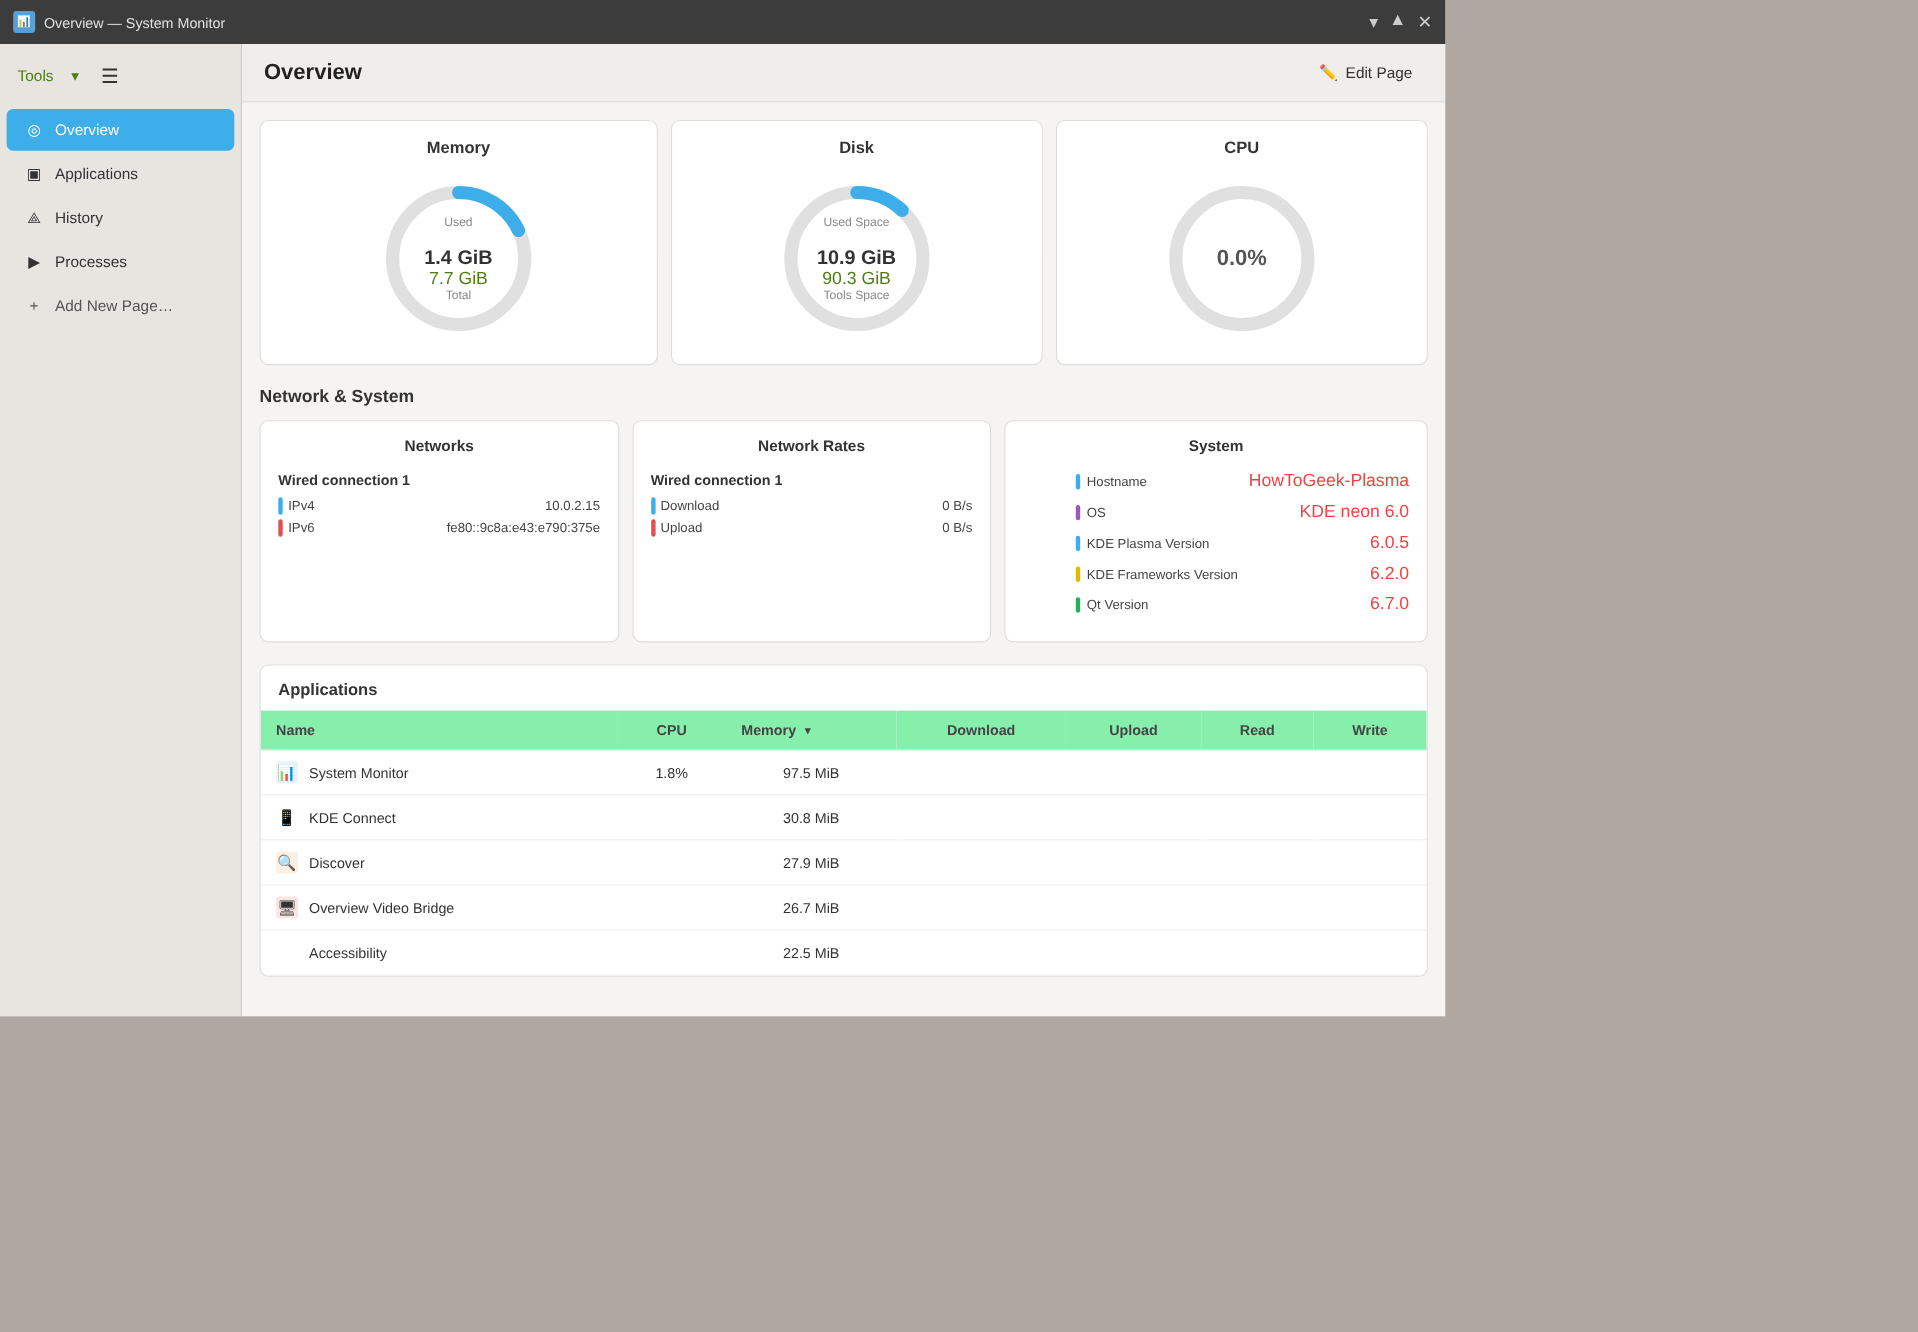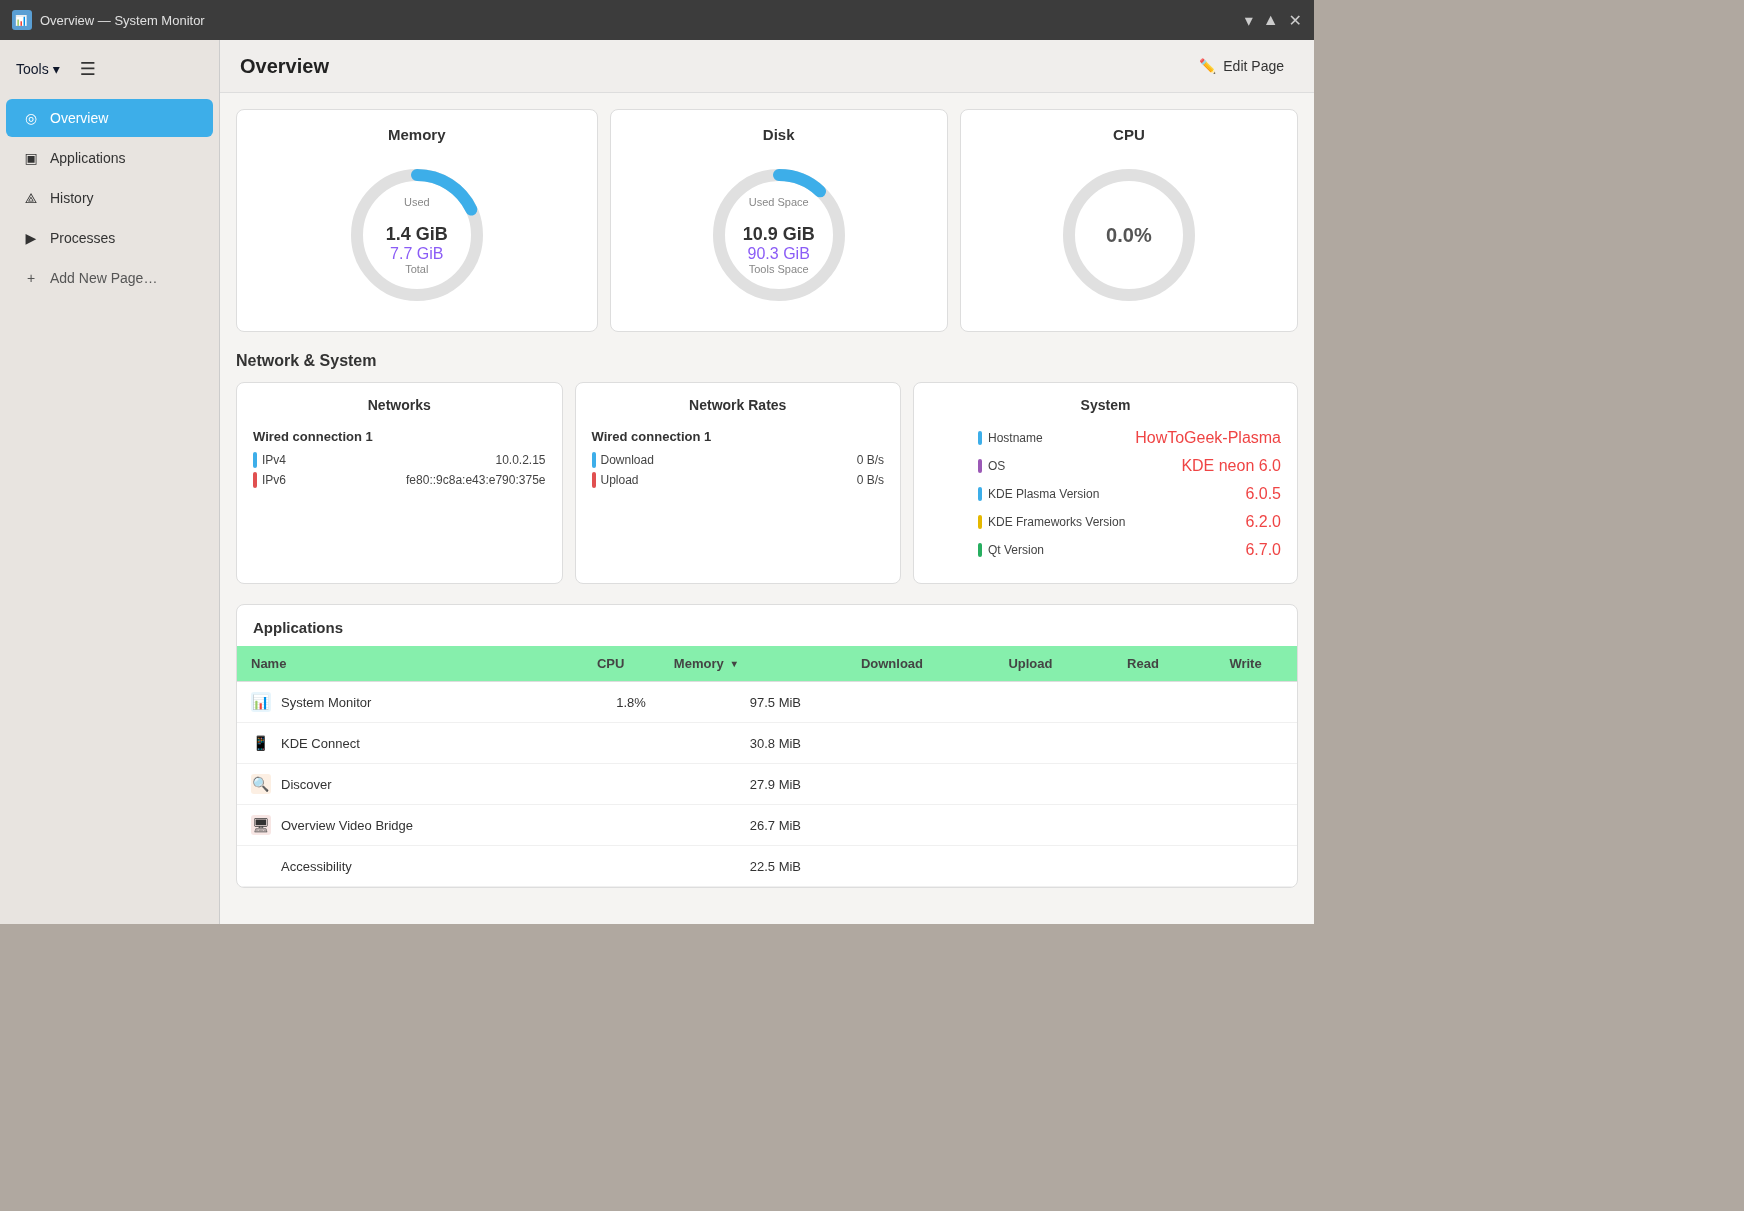--- a/index.html
+++ b/index.html
@@ -68,23 +68,23 @@
     .sidebar-toolbar {
       display: flex;
       align-items: center;
       padding: 6px 10px;
       gap: 8px;
       margin-bottom: 8px;
     }
     .tools-btn {
       display: flex;
       align-items: center;
-      gap: 4px;
+      gap: 16px;
       font-size: 14px;
-      color: #0f172a;
+      color: #4d7c0f;
       background: none;
       border: none;
       cursor: pointer;
       padding: 4px 6px;
       border-radius: 4px;
     }
     .hamburger-btn {
       background: none;
       border: none;
       cursor: pointer;
@@ -215,21 +215,21 @@
     }
     .donut-center .value-main {
       font-size: 18px;
       font-weight: 600;
       color: #333;
       display: block;
       margin-top: 16px;
     }
     .donut-center .value-total {
       font-size: 16px;
-      color: #8b5cf6;
+      color: #4d7c0f;
       display: block;
     }
     .donut-center .label-total {
       font-size: 11px;
       color: #888;
       display: block;
     }
     .donut-center .percent {
       font-size: 20px;
       font-weight: 600;
@@ -359,21 +359,21 @@
       color: #444;
       font-size: 13px;
     }
     .apps-table th.center { text-align: center; }
     .apps-table td {
       padding: 10px 14px;
       color: #333;
       border-bottom: 1px solid #f0f0f0;
       font-size: 13px;
     }
-    .apps-table td.center { text-align: right; }
+    .apps-table td.center { text-align: center; }
     .app-name-cell {
       display: flex;
       align-items: center;
       gap: 10px;
     }
     .app-icon {
       width: 20px;
       height: 20px;
       border-radius: 3px;
       display: flex;

